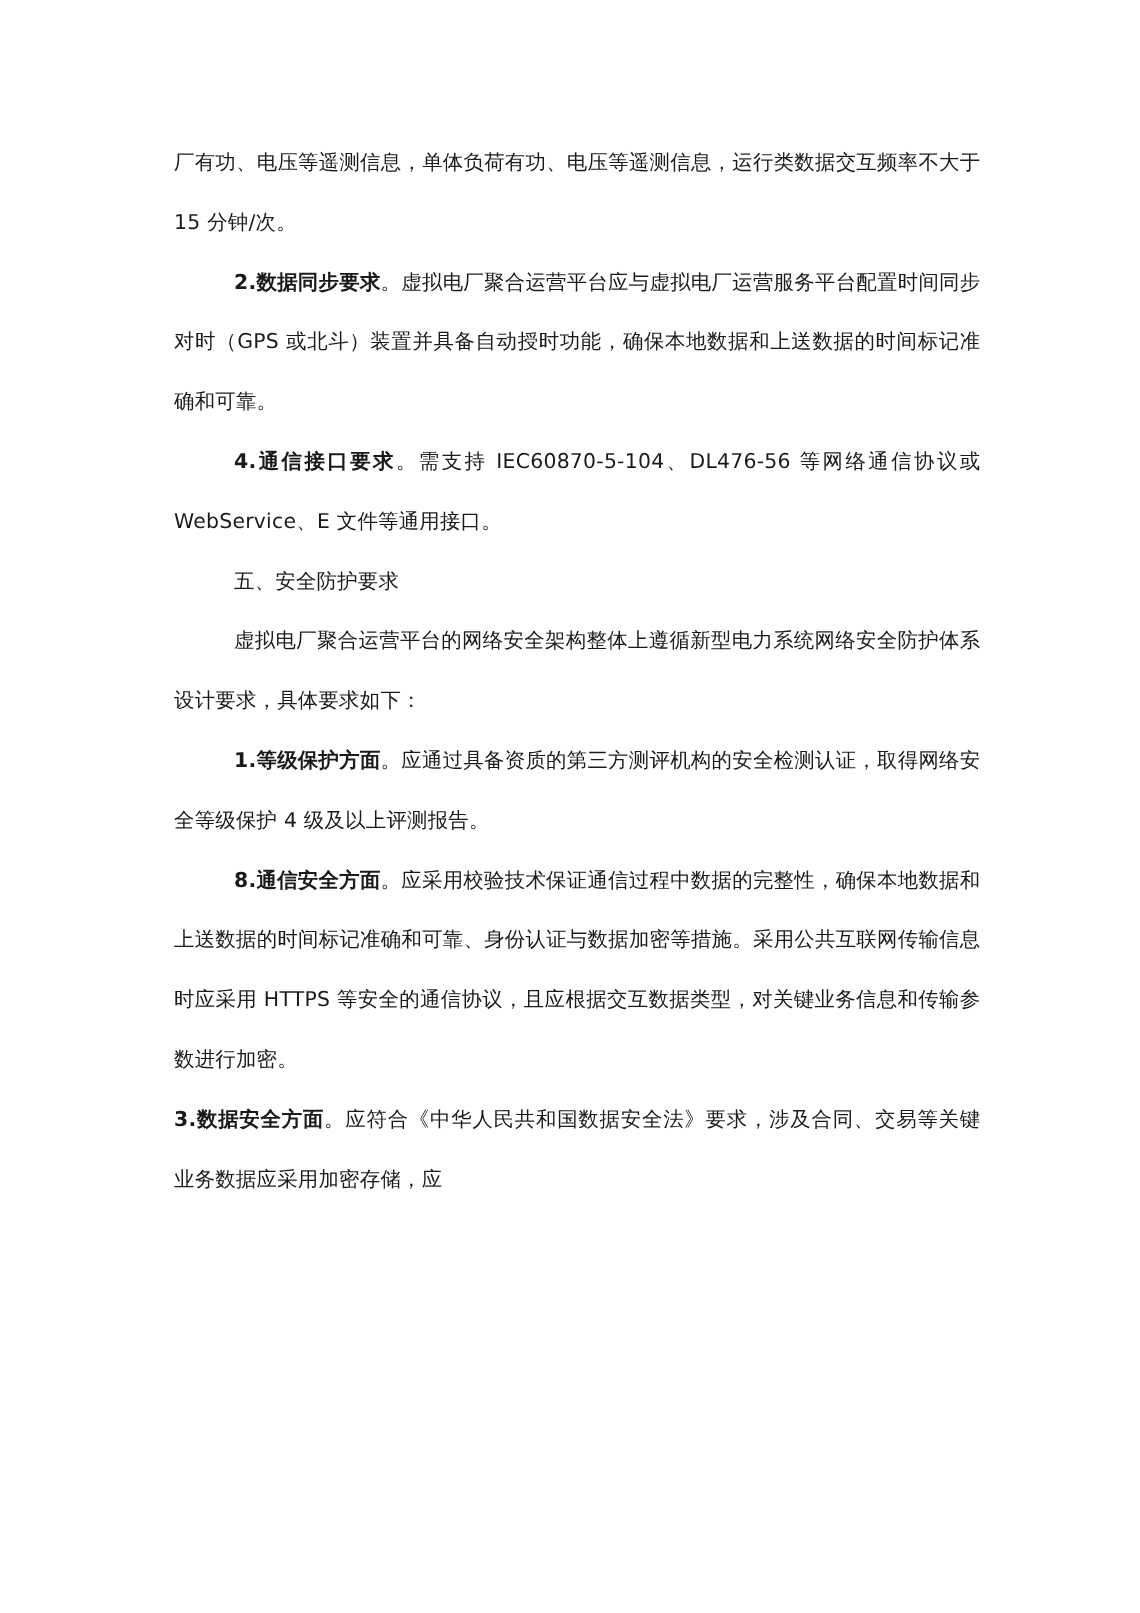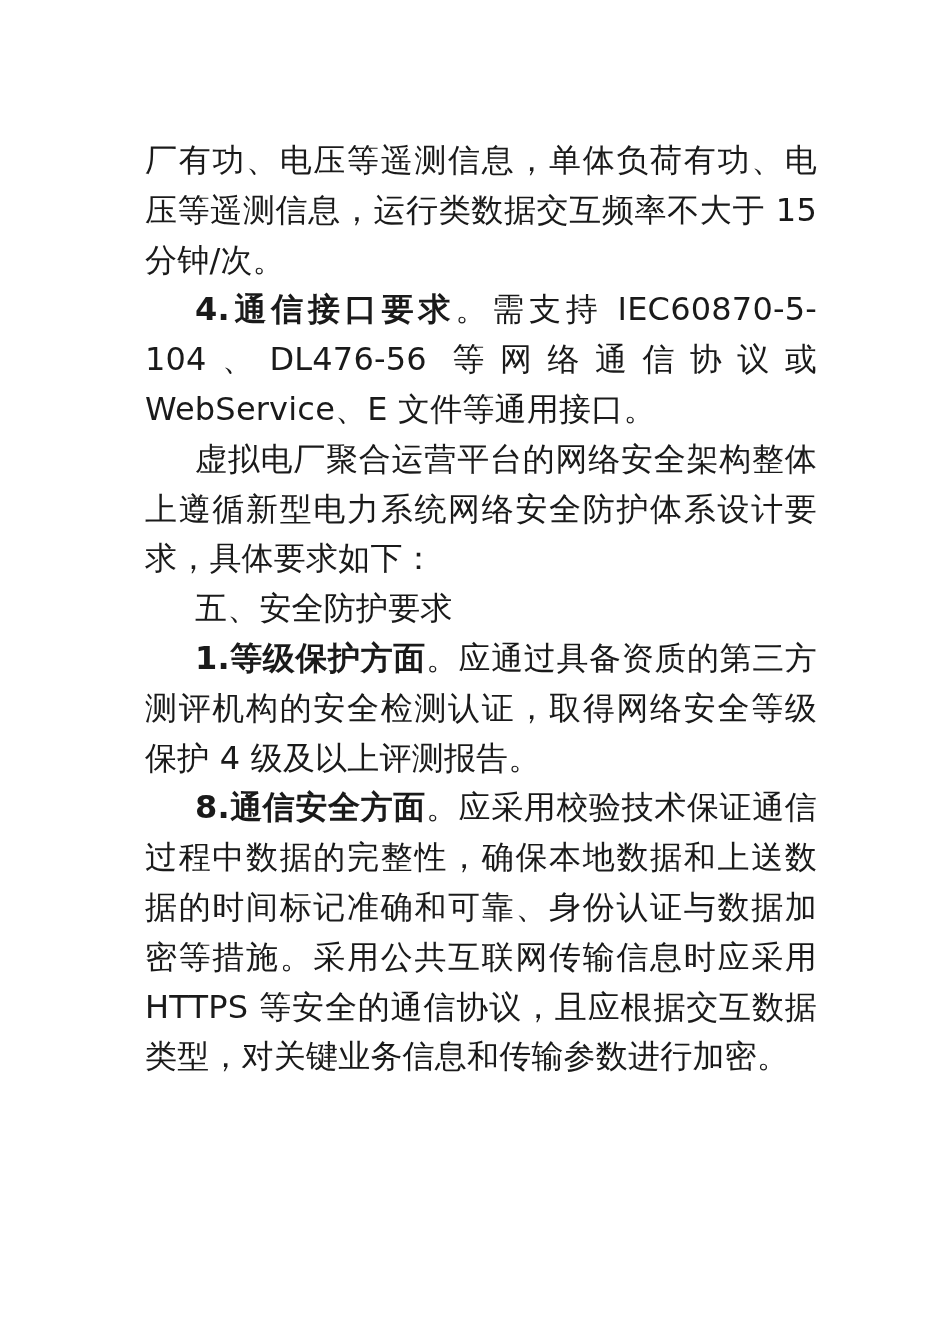--- a/index.html
+++ b/index.html
@@ -9,25 +9,25 @@
     }
     body {
       width: 950px;
       height: 1344px;
       overflow: hidden;
       position: relative;
     }
     .page {
       position: absolute;
       left: 145px;
-      top: 136px;
+      top: 112px;
       width: 672px;
       color: #1a1a1a;
       font-family: "DejaVu Sans", "Liberation Sans", sans-serif;
-      font-size: 32px;
+      font-size: 17px;
       line-height: 49.8px;
       letter-spacing: 0.2px;
     }
     .para {
       margin: 0;
       padding: 0;
       text-align: justify;
       text-justify: inter-ideograph;
     }
     .indent { text-indent: 50px; }
@@ -42,32 +42,38 @@
   </style>
 </head>
 <body>
 
 <div class="page">
 
   <p class="para noindent">
     <span>厂有功、电压等遥测信息，单体负荷有功、电压等遥测信息，运行类数据交互频率不大于 15 分钟/次。</span>
   </p>
 
+  <p class="para indent">
+    <span class="bold">2.数据同步要求</span><span>。虚拟电厂聚合运营平台应与虚拟电厂运营服务平台配置时间同步对时（GPS 或北斗）装置并具备自动授时功能，确保本地数据和上送数据的时间标记准确和可靠。</span>
+  </p>
 
   <p class="para indent">
     <span class="bold">4.通信接口要求</span><span>。需支持 IEC60870-5-104、DL476-56 等网络通信协议或 WebService、E 文件等通用接口。</span>
   </p>
 
 
+  <p class="para heading">五、安全防护要求</p>
+
   <p class="para indent">虚拟电厂聚合运营平台的网络安全架构整体上遵循新型电力系统网络安全防护体系设计要求，具体要求如下：</p>
-
-  <p class="para heading">五、安全防护要求</p>
 
   <p class="para indent">
     <span class="bold">1.等级保护方面</span><span>。应通过具备资质的第三方测评机构的安全检测认证，取得网络安全等级保护 4 级及以上评测报告。</span>
   </p>
 
   <p class="para indent">
     <span class="bold">8.通信安全方面</span><span>。应采用校验技术保证通信过程中数据的完整性，确保本地数据和上送数据的时间标记准确和可靠、身份认证与数据加密等措施。采用公共互联网传输信息时应采用 HTTPS 等安全的通信协议，且应根据交互数据类型，对关键业务信息和传输参数进行加密。</span>
   </p>
 
+  <p class="para noindent">
+    <span class="bold">3.数据安全方面</span><span>。应符合《中华人民共和国数据安全法》要求，涉及合同、交易等关键业务数据应采用加密存储，应</span>
+  </p>
 
 </div>
 
 </body></html>

